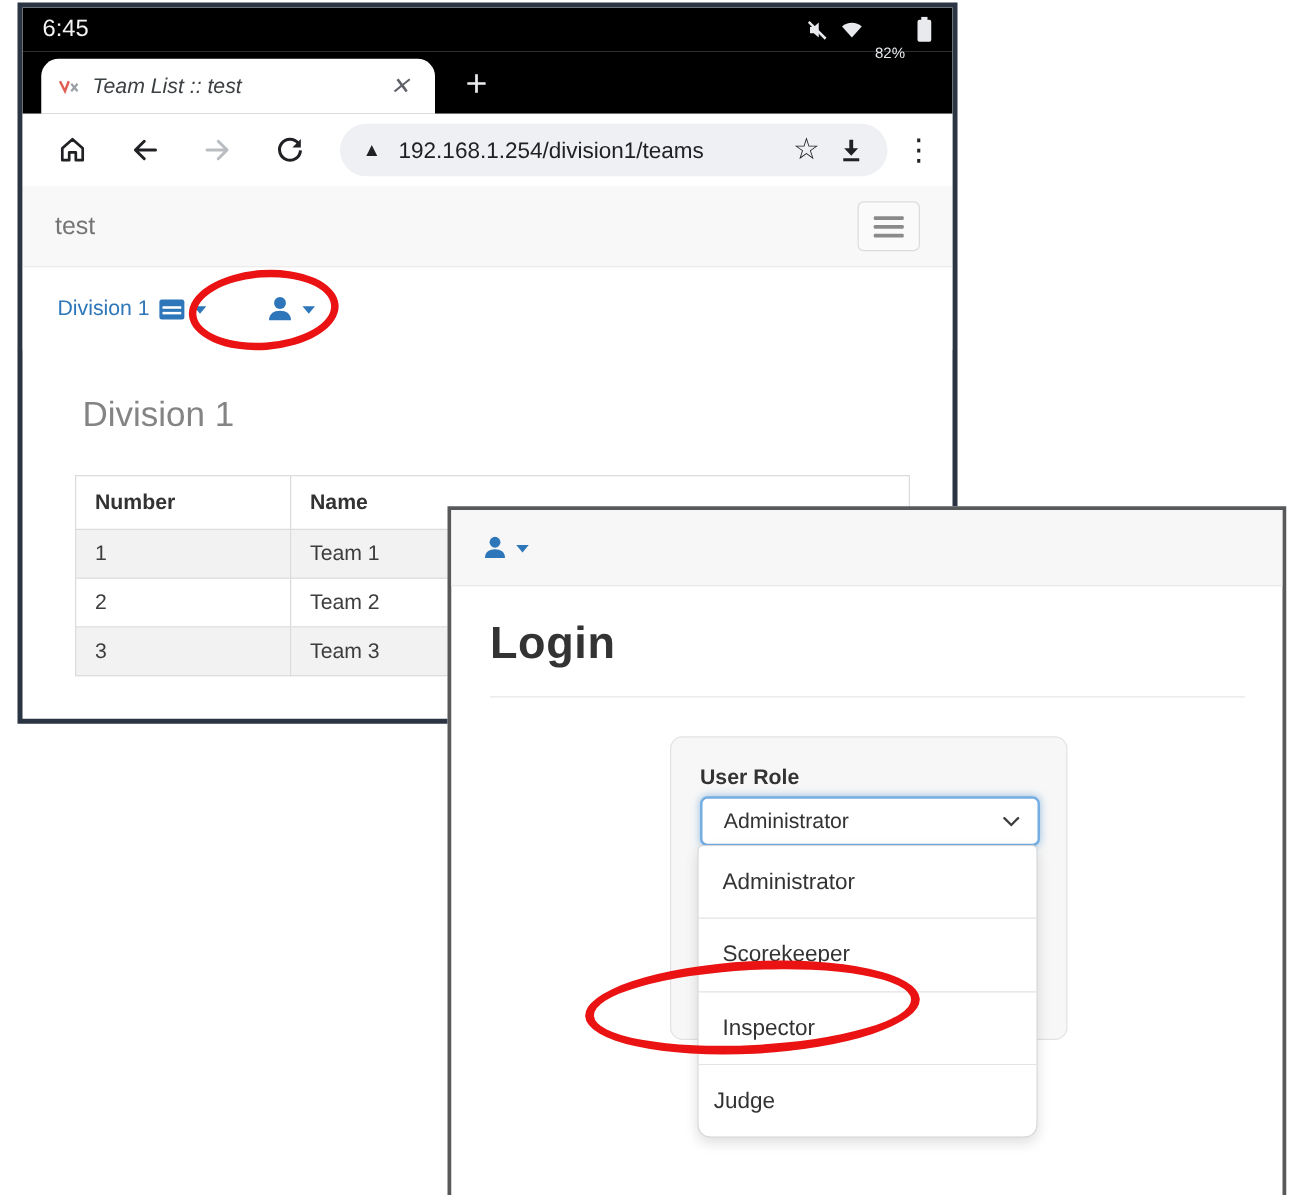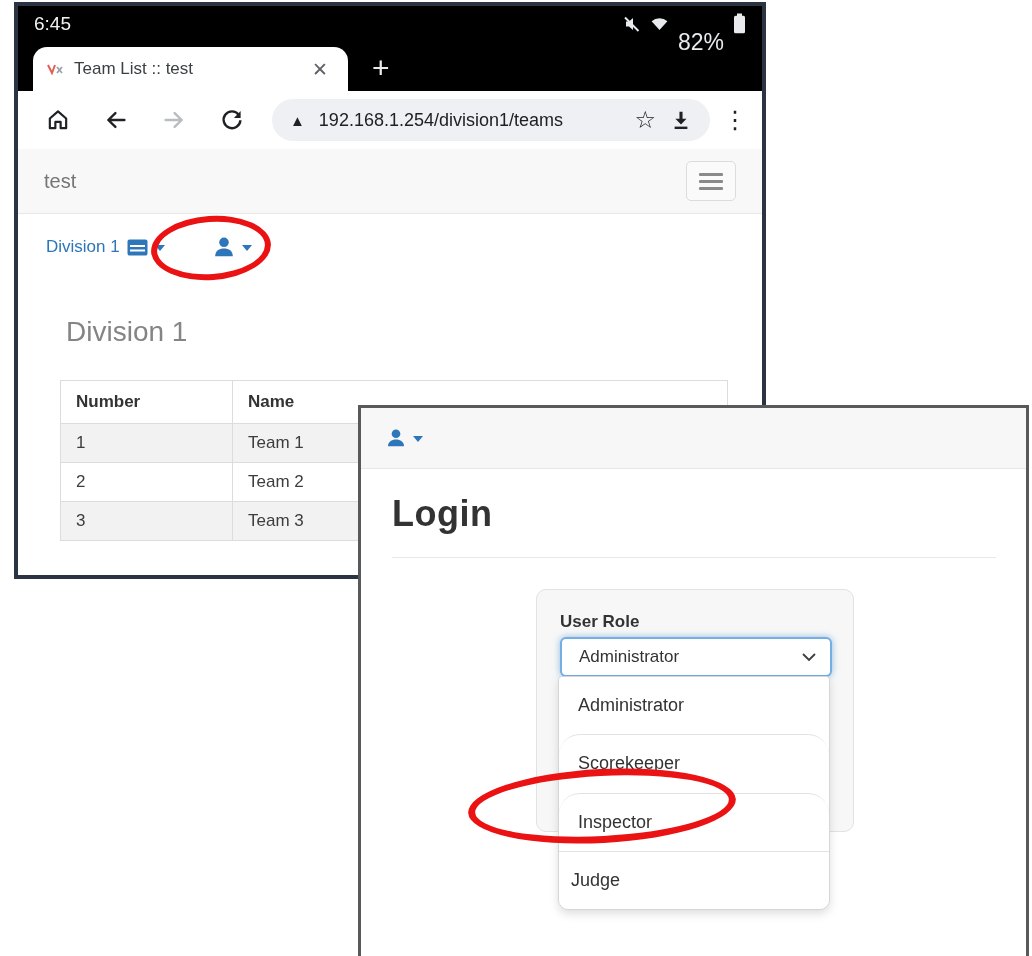--- a/index.html
+++ b/index.html
@@ -22,24 +22,24 @@
     z-index: 1;
   }
 
   
   .statusbar {
     height: 35px; background: #000; color: #fff;
     display: flex; align-items: center; padding: 0 16px;
   }
   .statusbar .time { font-size: 19px; color: #f2f2f2; }
   .statusbar .right { margin-left: auto; display: flex; align-items: center; gap: 9px; }
-  .statusbar .pct { font-size: 23px; color: #e8eaed; margin-top: 37px; }
-
-  
-  .tabstrip { height: 50px; background: #000; display: flex; align-items: flex-end; }
+  .statusbar .pct { font-size: 12px; color: #e8eaed; margin-top: 37px; }
+
+  
+  .tabstrip { height: 50px; background: #000; display: flex; align-items: flex-end; font-style: italic; }
   .tab {
     margin-left: 15px; width: 315px; height: 44px;
     background: #fff; border-radius: 14px 14px 0 0;
     display: flex; align-items: center; padding: 0 14px; gap: 10px;
   }
   .tab-title { font-size: 17px; color: #3c4043; flex: 1; white-space: nowrap; overflow: hidden; }
   .tab-close { font-size: 19px; color: #5f6368; padding: 0 6px; cursor: default; }
   .newtab { color: #e8eaed; font-size: 30px; font-weight: 300; margin: 0 0 6px 24px; }
 
   
@@ -133,21 +133,21 @@
     position: absolute; left: 197px; top: 268px;
     width: 272px; height: 234px;
     background: #fff; border: 1px solid #d6d6d6; border-radius: 4px 4px 10px 10px;
     box-shadow: 0 4px 10px rgba(0,0,0,.13);
     display: flex; flex-direction: column;
   }
   .role-option {
     flex: 1; display: flex; align-items: center;
     padding-left: 19px; font-size: 18px; color: #333; background: #fff;
   }
-  .role-option + .role-option { border-top: 1px solid #e3e3e3; border-radius: 21px; }
+  .role-option + .role-option { border-top: 1px solid #e3e3e3; }
   .role-popup .role-option:first-child { border-radius: 4px 4px 0 0; }
   .role-popup .role-option:last-child { border-radius: 0 0 10px 10px; padding-left: 12px; }
 
   
   .ellipse { position: absolute; border-radius: 50%; background: transparent; }
   .ellipse1 {
     left: 151px; top: 216px; width: 120px; height: 64px;
     border: 6px solid #ea1212; transform: rotate(-4deg); z-index: 50;
   }
   .ellipse2 {

